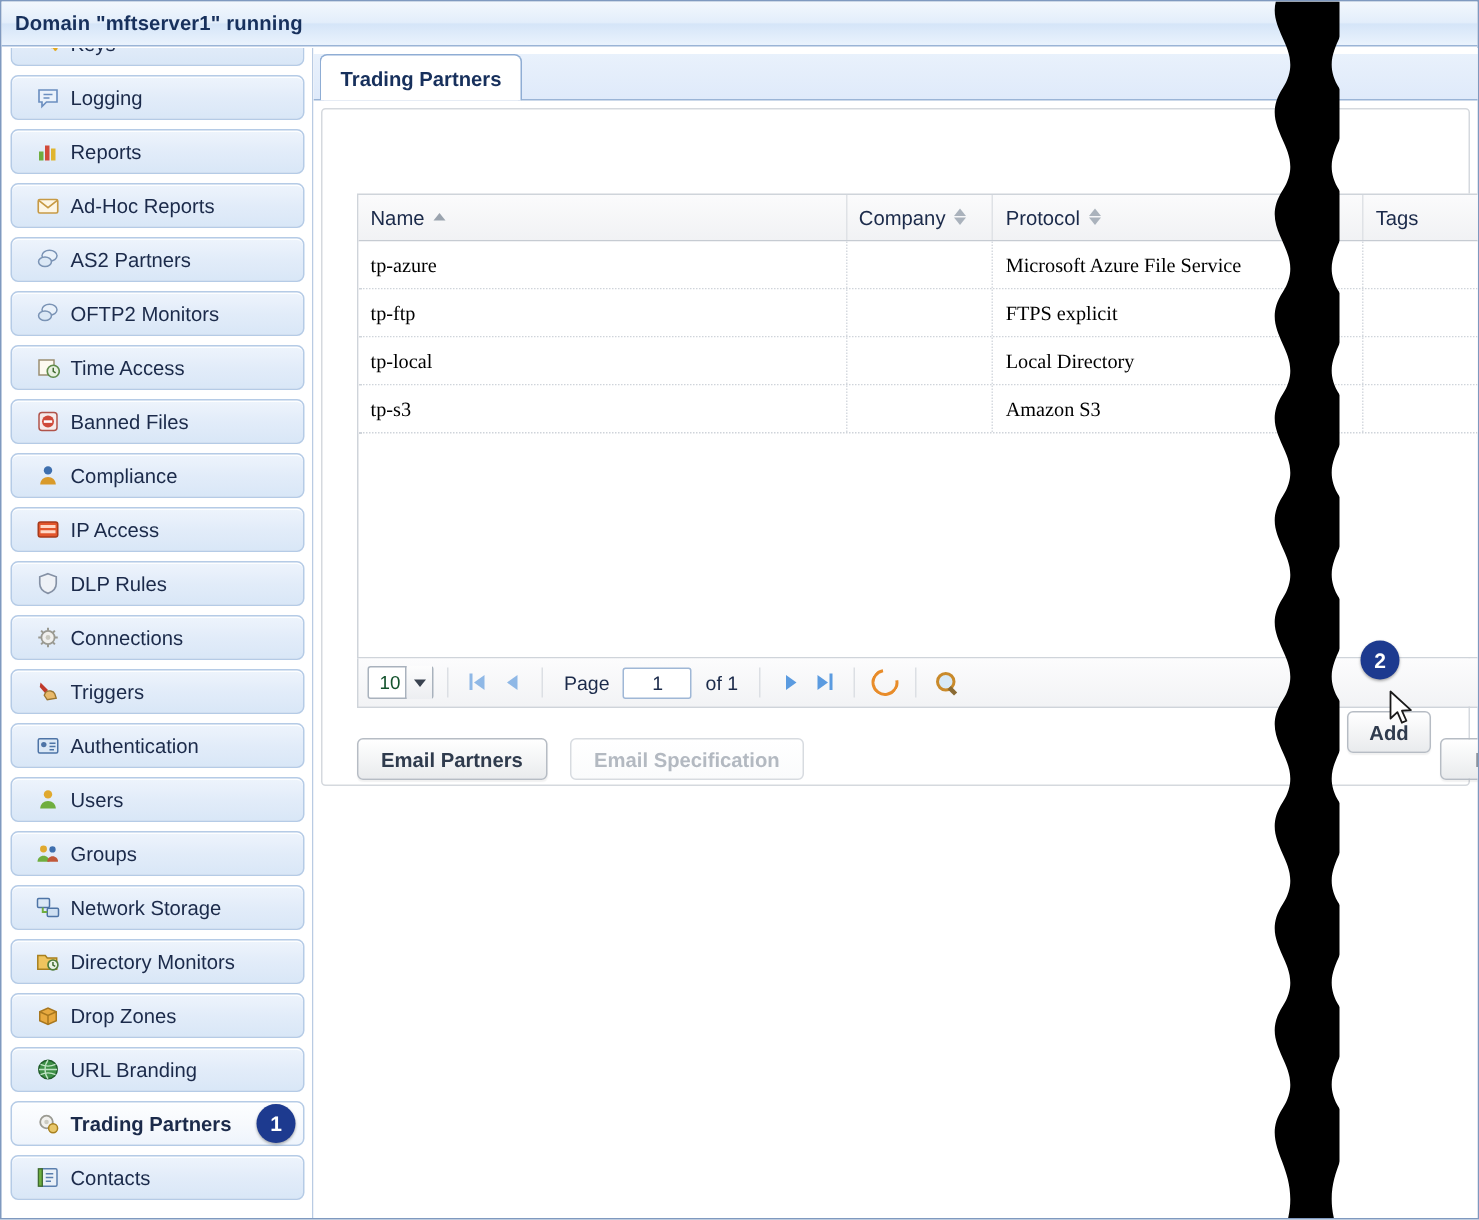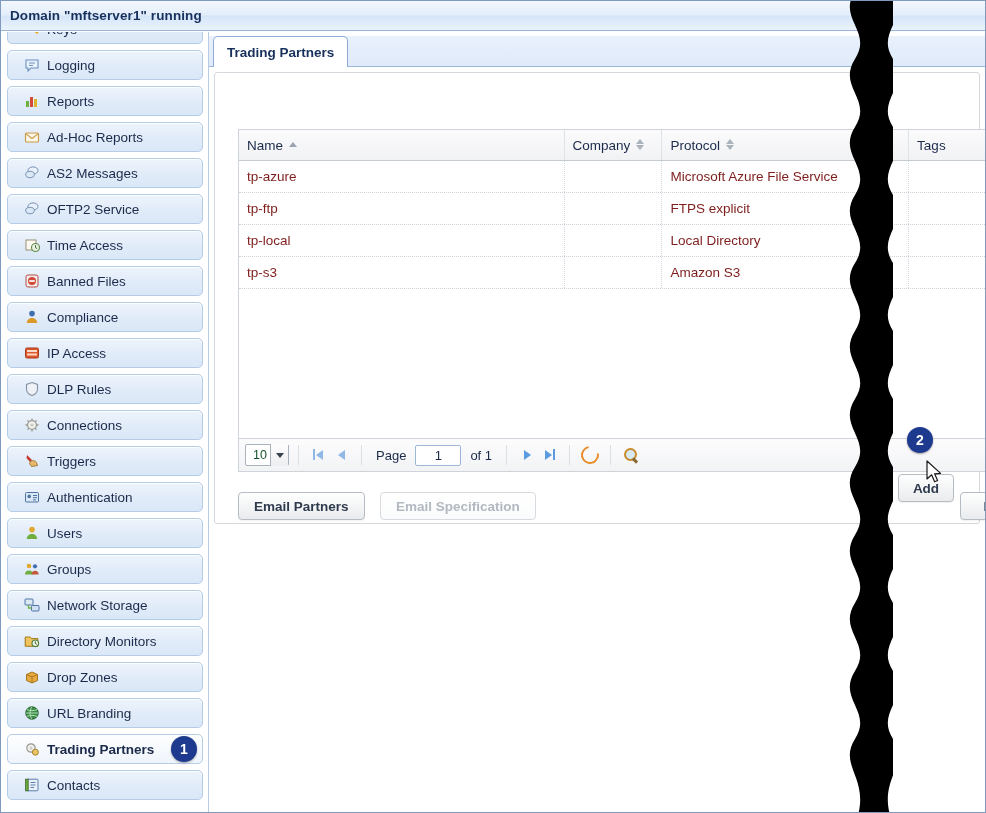--- a/index.html
+++ b/index.html
@@ -253,24 +253,25 @@
     box-sizing: border-box;
     border-bottom: 1px dotted #cfd4da;
     background: #ffffff;
   }
   .gc {
     box-sizing: border-box;
     display: flex;
     align-items: center;
     padding-left: 8px;
     font-size: 13.5px;
-    color: #7f1d1d;
+    color: #000000;
     border-right: 1px dotted #d6dae0;
     white-space: nowrap;
     overflow: hidden;
+    font-family: Liberation Serif, serif;
   }
   .gc:last-child { border-right: none; }
 
   .col-name    { width: 326px; }
   .col-company { width: 98px; }
   .col-protocol{ width: 247px; }
   .col-tags    { width: 88px; }
 
   
   #pager {
@@ -478,31 +479,31 @@
       <span class="nav-label">Ad-Hoc Reports</span>
     </div>
 
     <div class="nav-item">
       <span class="nav-ico">
         <svg class="ic" viewBox="0 0 16 16">
             <ellipse cx="9" cy="5.5" rx="5" ry="3.6" fill="#e9f1fa" stroke="#7a93b5" stroke-width="1"></ellipse>
             <ellipse cx="6" cy="9.5" rx="4.3" ry="3.2" fill="#dbe8f6" stroke="#7a93b5" stroke-width="1"></ellipse>
           </svg>
       </span>
-      <span class="nav-label">AS2 Messages</span>
+      <span class="nav-label">AS2 Partners</span>
     </div>
 
     <div class="nav-item">
       <span class="nav-ico">
         <svg class="ic" viewBox="0 0 16 16">
             <ellipse cx="9" cy="5.5" rx="5" ry="3.6" fill="#e9f1fa" stroke="#7a93b5" stroke-width="1"></ellipse>
             <ellipse cx="6" cy="9.5" rx="4.3" ry="3.2" fill="#dbe8f6" stroke="#7a93b5" stroke-width="1"></ellipse>
           </svg>
       </span>
-      <span class="nav-label">OFTP2 Service</span>
+      <span class="nav-label">OFTP2 Monitors</span>
     </div>
 
     <div class="nav-item">
       <span class="nav-ico">
         <svg class="ic" viewBox="0 0 16 16">
             <rect x="2" y="3" width="10" height="10" fill="#fdfaf1" stroke="#9a8f72" stroke-width="1"></rect>
             <circle cx="11.5" cy="10.5" r="4" fill="#e8f0e2" stroke="#5e8b4a" stroke-width="1.1"></circle>
             <path d="M11.5 8.2v2.4l1.6 1" stroke="#3f6b31" stroke-width="1" fill="none"></path>
           </svg>
       </span>

